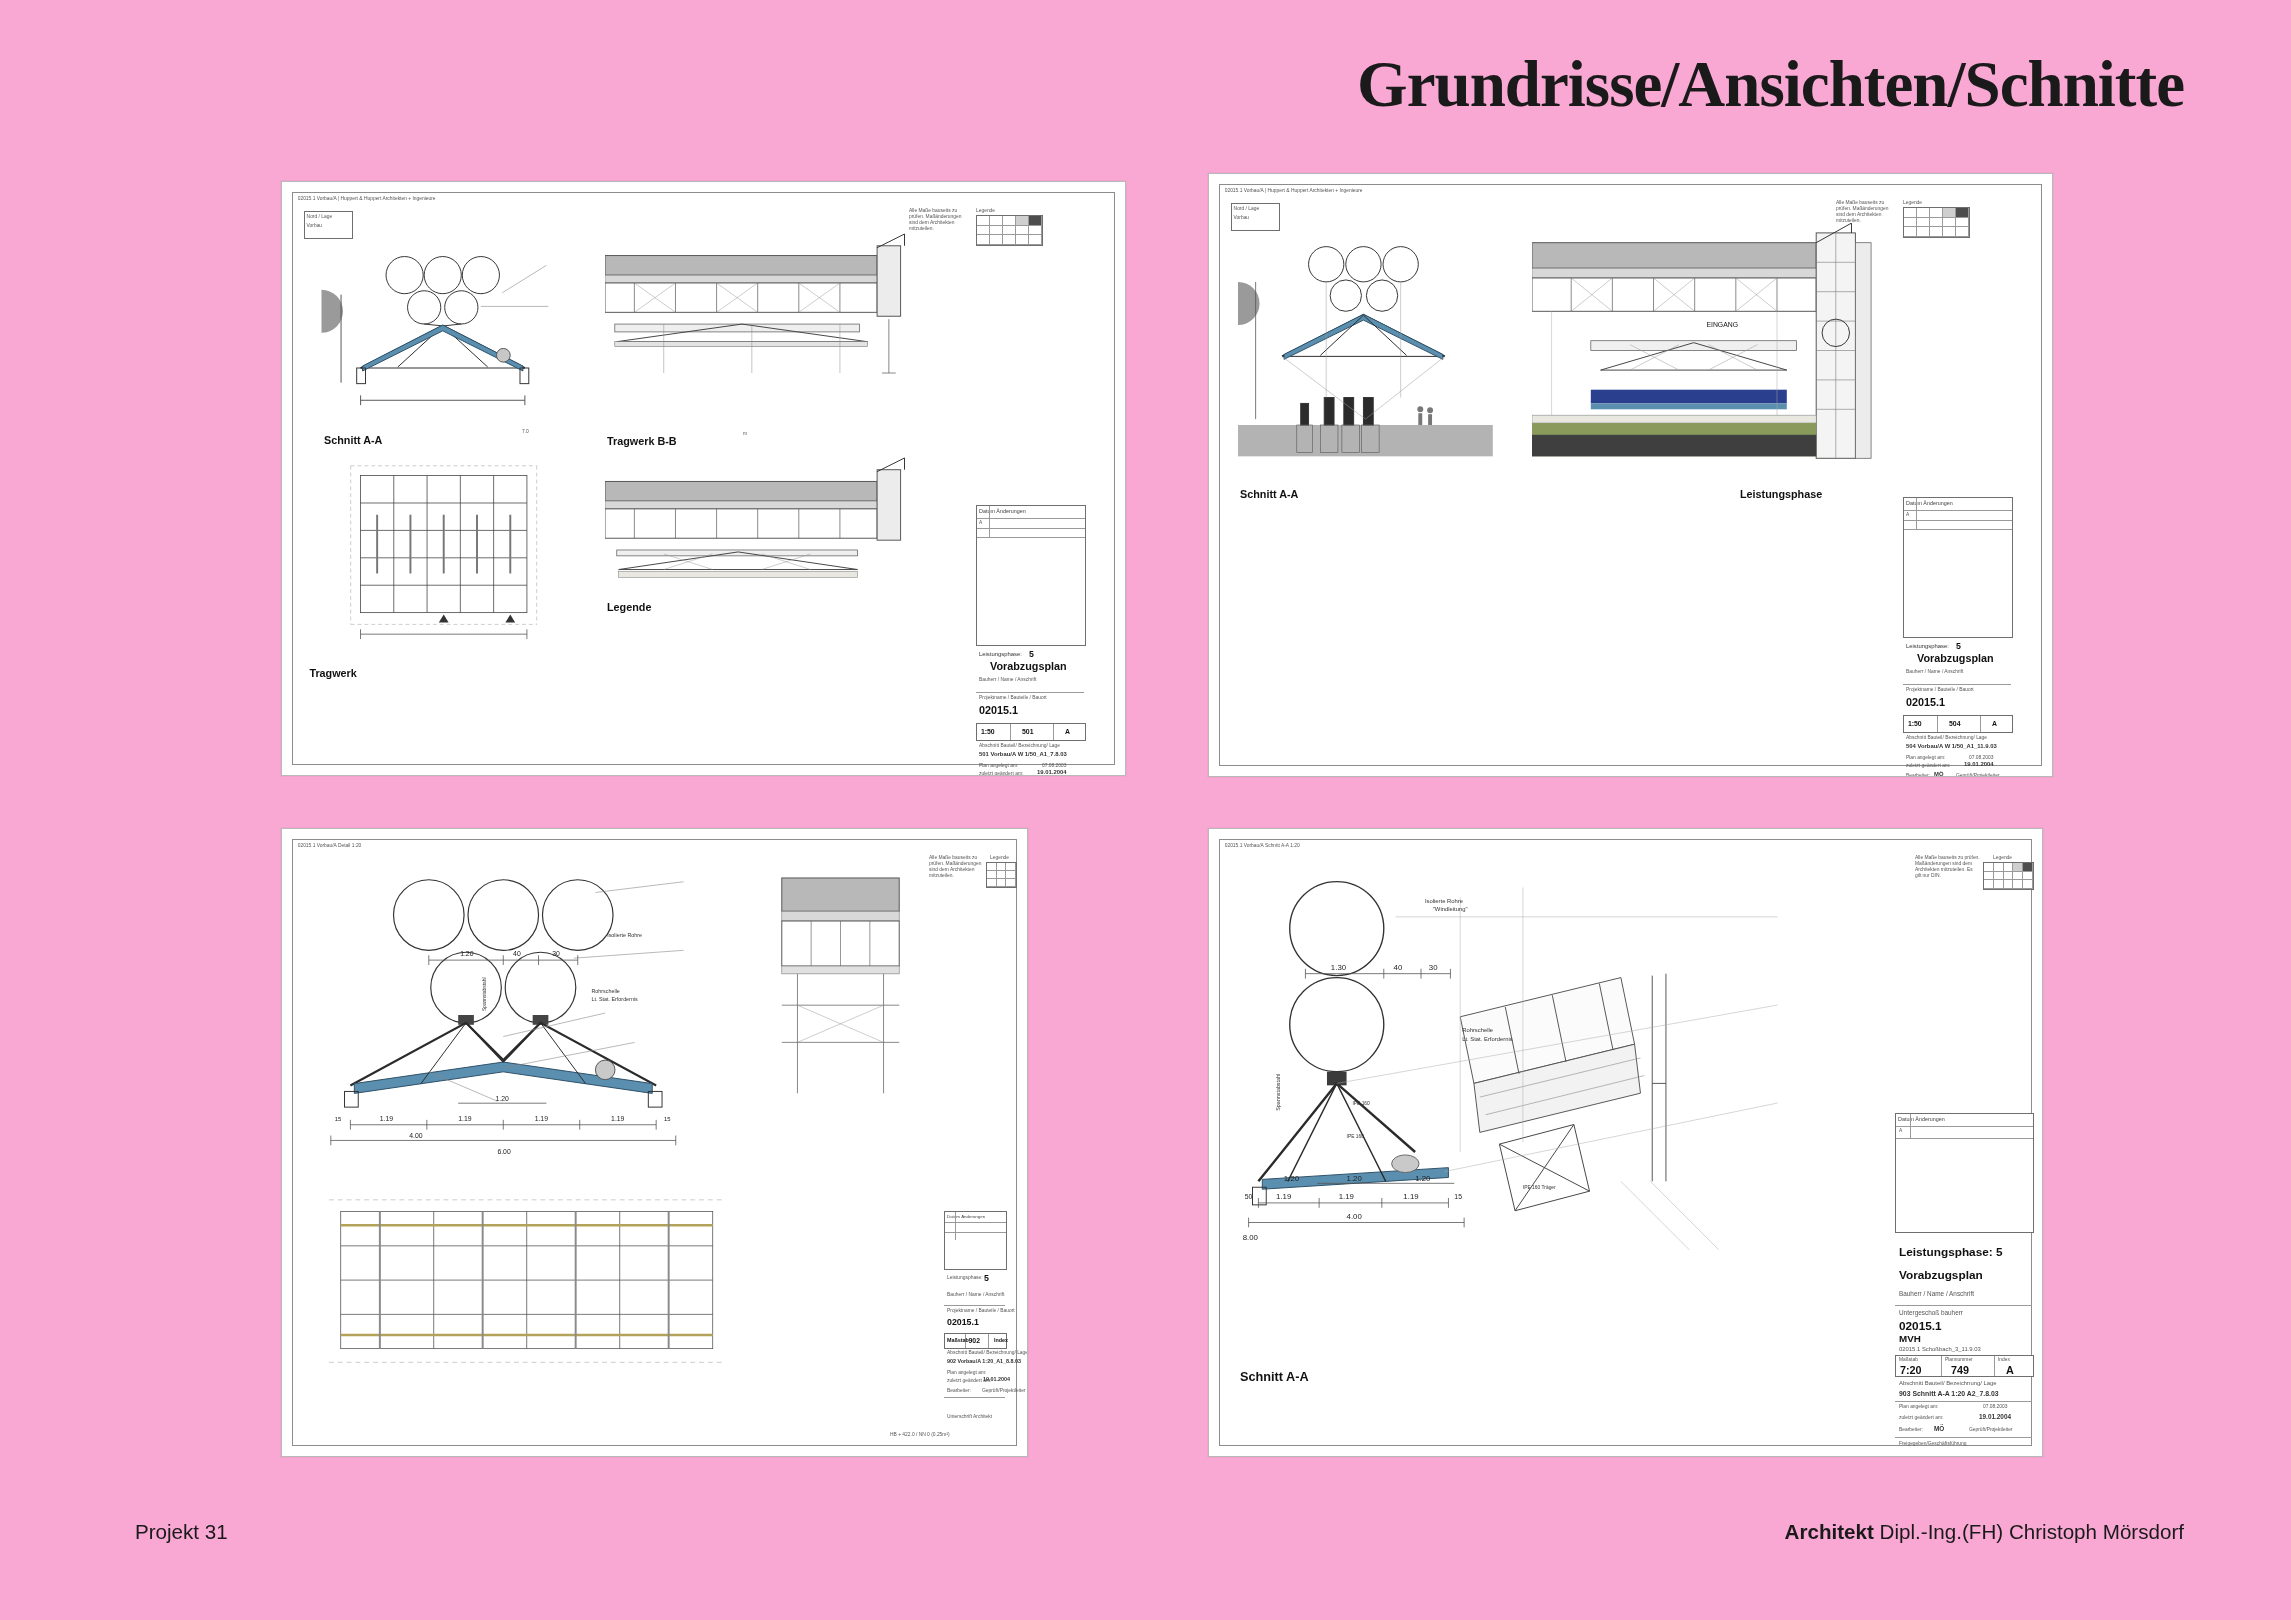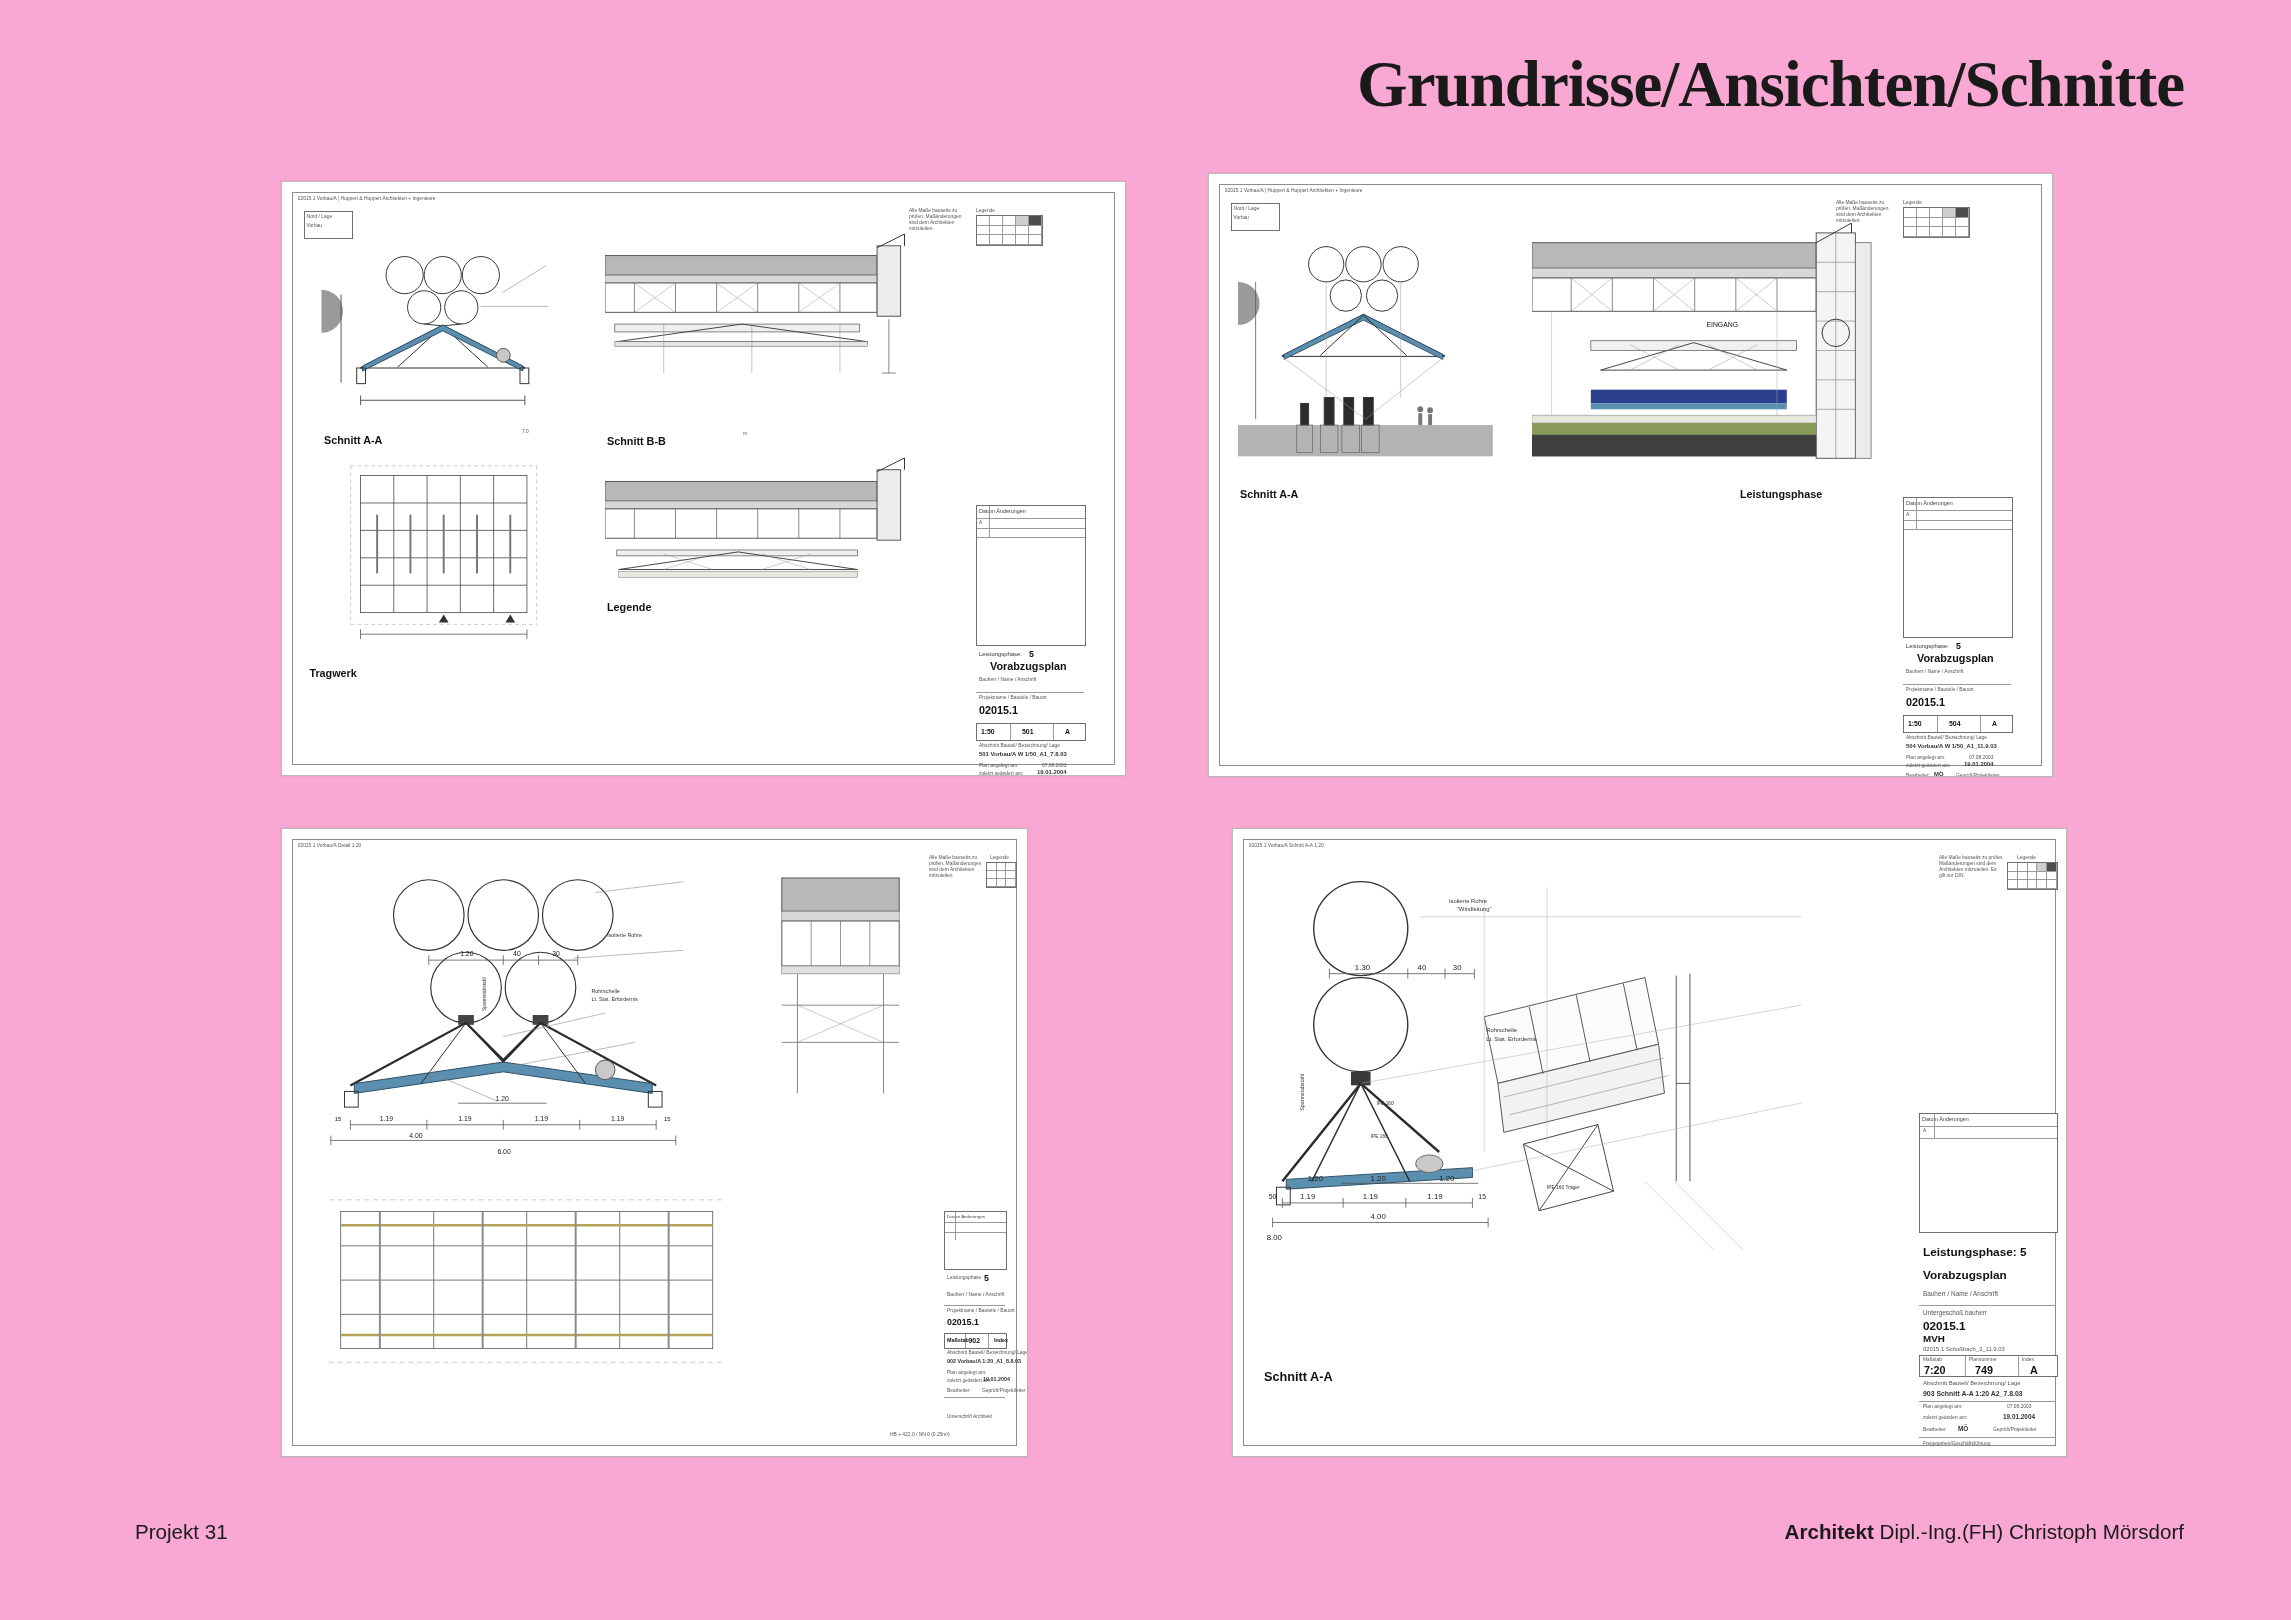--- a/index.html
+++ b/index.html
@@ -178,21 +178,21 @@
       <line x1="12" y1="118" x2="268" y2="118" stroke="#444" stroke-width="1"></line>
       <rect x="10" y="118" width="258" height="5" fill="#e3e3e3" stroke="#777" stroke-width=".6"></rect>
       <g stroke="#888" stroke-width=".5">
         <line x1="60" y1="100" x2="60" y2="150"></line>
           <line x1="150" y1="100" x2="150" y2="150"></line>
           <line x1="240" y1="100" x2="240" y2="150"></line>
       </g>
       <line x1="290" y1="95" x2="290" y2="150" stroke="#666" stroke-width=".8"></line>
       <line x1="283" y1="150" x2="297" y2="150" stroke="#666" stroke-width=".8"></line>
     </svg>
-    <div class="lbl" style="left:325px;top:253px;">Schnitt B-B</div>
+    <div class="lbl" style="left:325px;top:253px;">Tragwerk B-B</div>
     <div class="micro" style="left:461px;top:249px;">m</div>
 
     <svg width="323" height="147" style="position:absolute;left:323px;top:270px;" viewBox="0 0 330 150">
       <rect x="0" y="30" width="278" height="20" fill="#b8b8b8" stroke="#555" stroke-width="1"></rect>
       <rect x="0" y="50" width="278" height="8" fill="#d8d8d8" stroke="#777" stroke-width=".6"></rect>
       <rect x="0" y="58" width="278" height="30" fill="#ffffff" stroke="#555" stroke-width="1"></rect>
       <g stroke="#555" stroke-width=".7">
         <line x1="30" y1="58" x2="30" y2="88"></line>
           <line x1="72" y1="58" x2="72" y2="88"></line>
         <line x1="114" y1="58" x2="114" y2="88"></line>
@@ -599,21 +599,21 @@
     <div class="micro" style="left:665px;top:541px;">Plan angelegt am:</div>
     <div class="micro" style="left:665px;top:549px;">zuletzt geändert am:</div>
     <div class="tiny" style="left:701px;top:547px;font-weight:bold;font-size:5.4px;">19.01.2004</div>
     <div class="micro" style="left:665px;top:559px;">Bearbeiter:</div>
     <div class="micro" style="left:700px;top:559px;">Geprüft/Projektleiter</div>
     <div style="position:absolute;left:662px;top:568px;width:61px;height:1px;background:#9a9a9a;"></div>
     <div class="micro" style="left:665px;top:585px;">Unterschrift Architekt</div>
     <div class="micro" style="left:608px;top:603px;">HB + 422.0 / NN 0 (0.25m²)</div>
   </div>
 
-  <div class="sheet" style="left:1208px;top:828px;width:833px;height:627px;margin-left:24px;">
+  <div class="sheet" style="left:1208px;top:828px;width:833px;height:627px;">
     <div class="sheet-inner"></div>
     <div class="micro" style="left:15.7px;top:13.7px;">02015.1 Vorbau/A  Schnitt A-A 1:20</div>
 
     <div class="micro" style="left:706px;top:25.5px;width:65px;white-space:normal;line-height:1.25;">Alle Maße bauseits zu prüfen. Maßänderungen sind dem Architekten mitzuteilen. Es gilt nur DIN.</div>
     <div class="micro" style="left:784px;top:25.5px;">Legende</div>
     <div class="legend-grid" style="left:774px;top:33px;width:49px;height:25.5px;grid-template-columns:repeat(5,1fr);grid-template-rows:repeat(3,1fr);">
       <div></div>
         <div></div>
         <div></div>
         <div style="background:#cfcfcf"></div>

